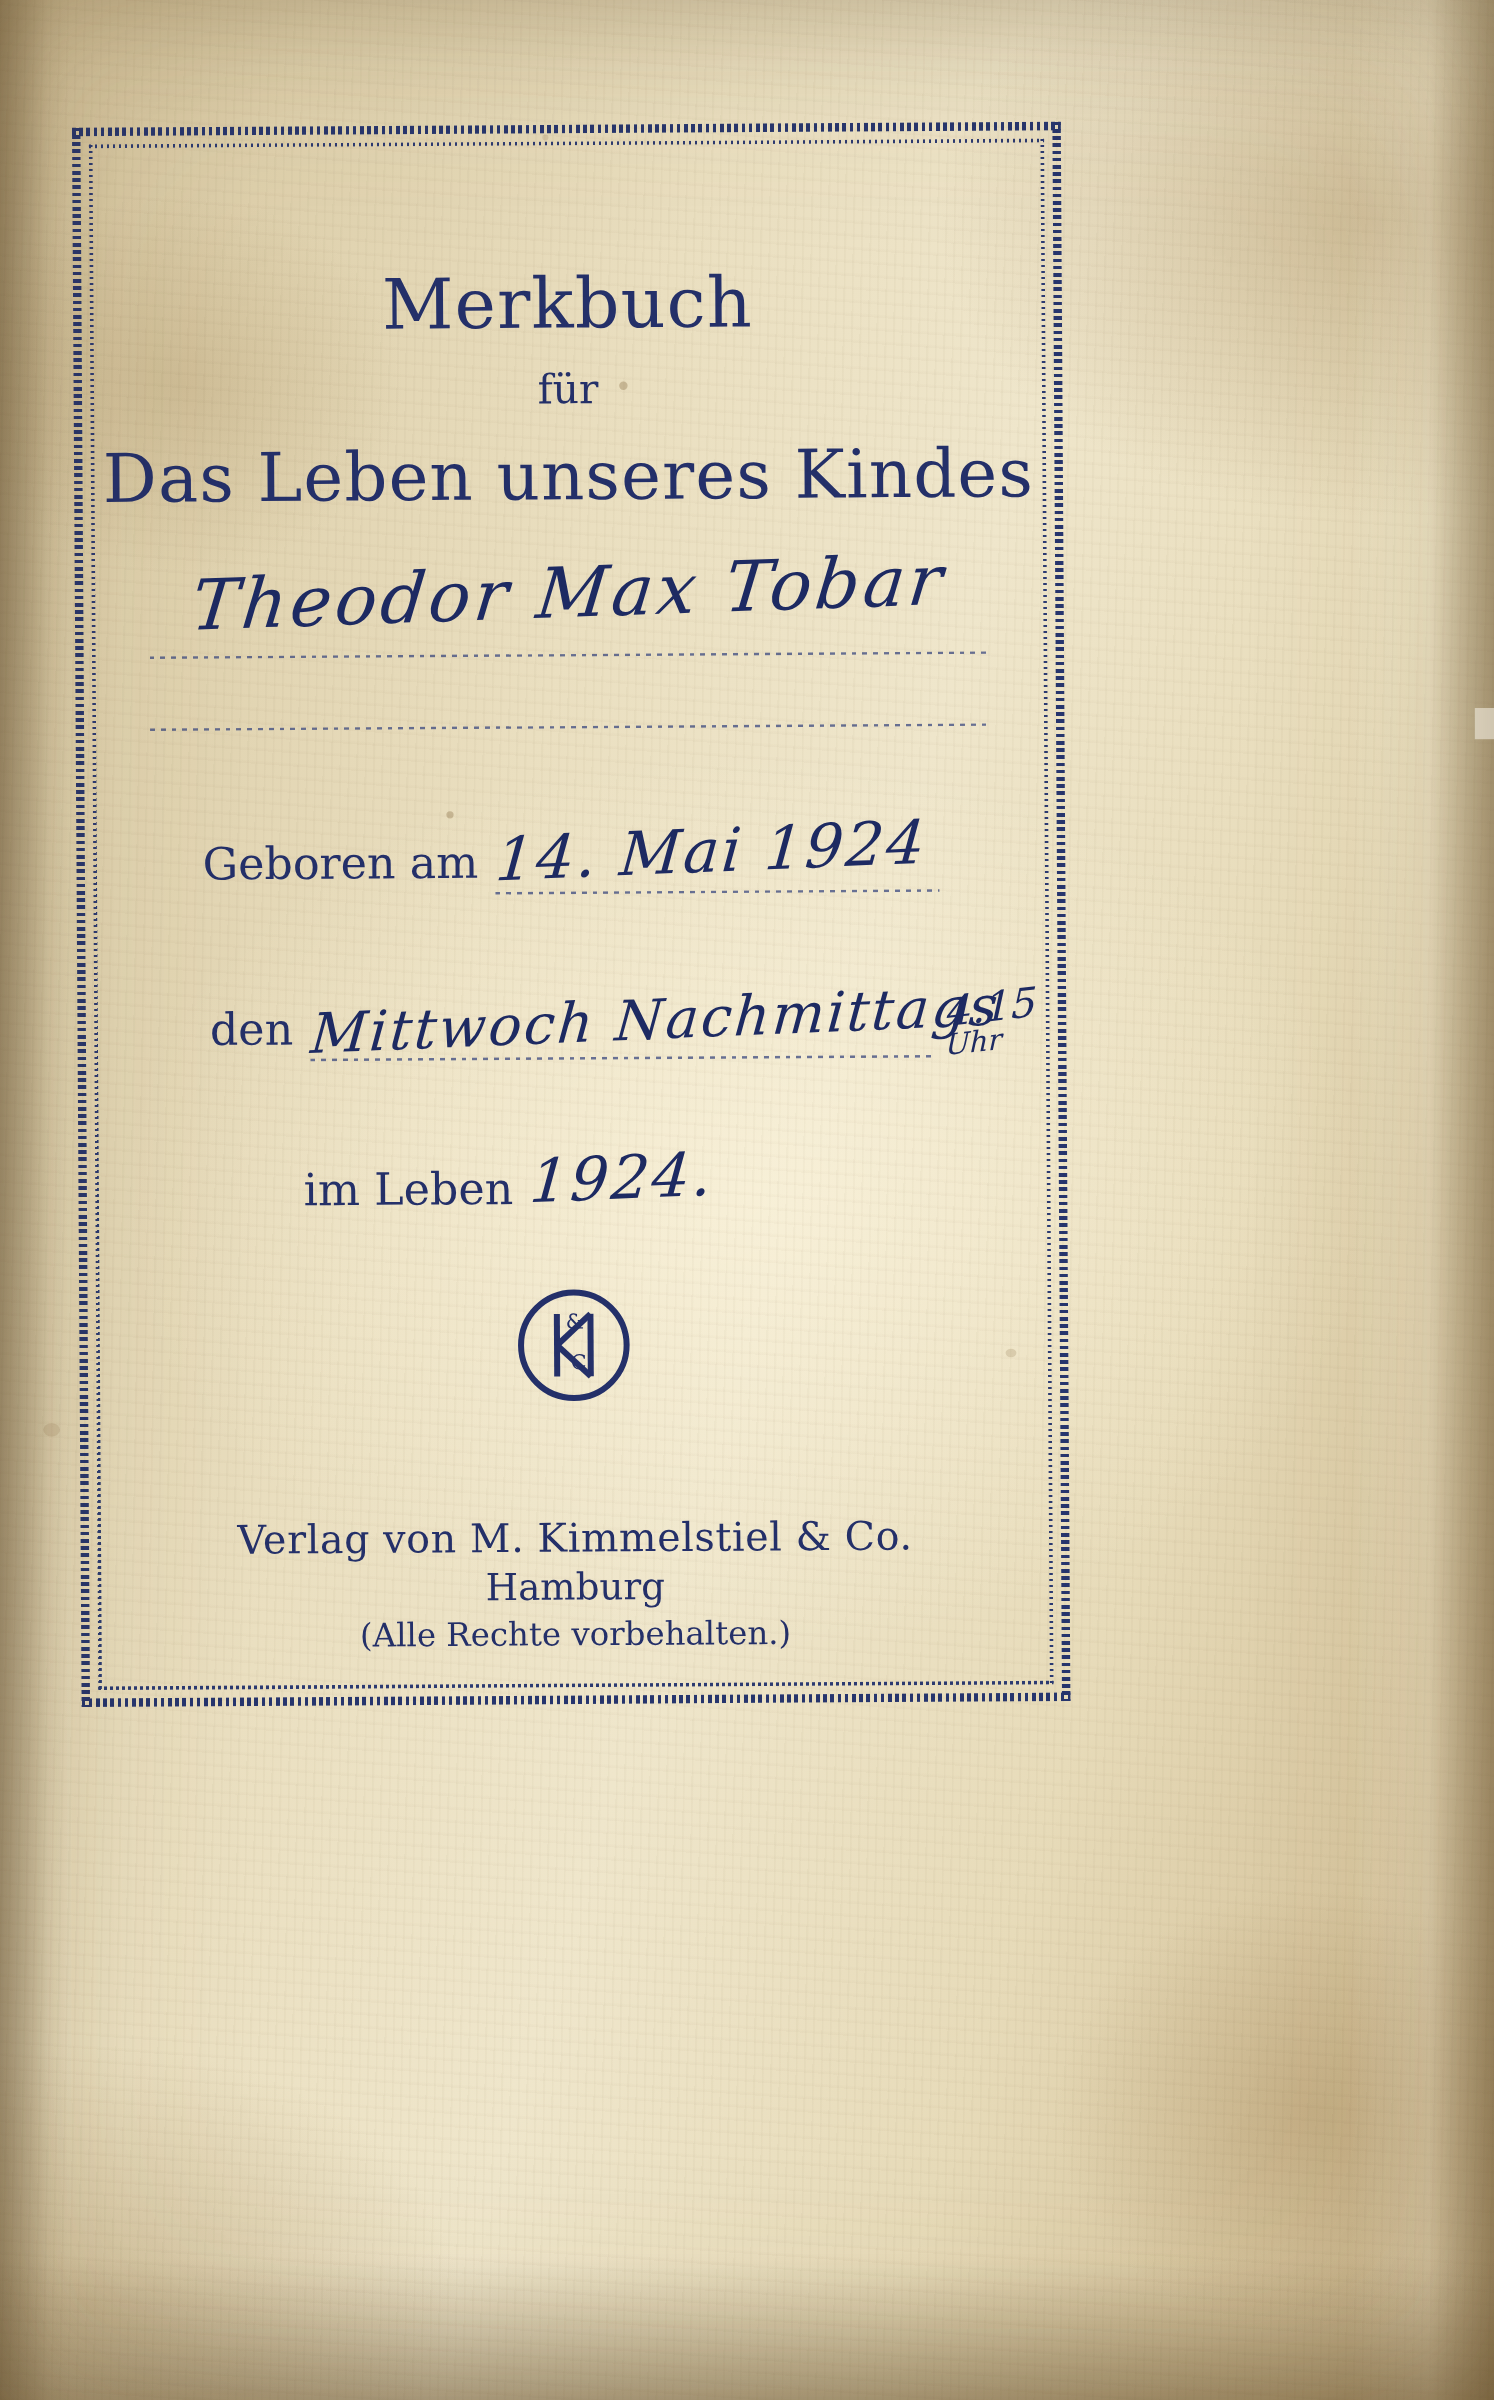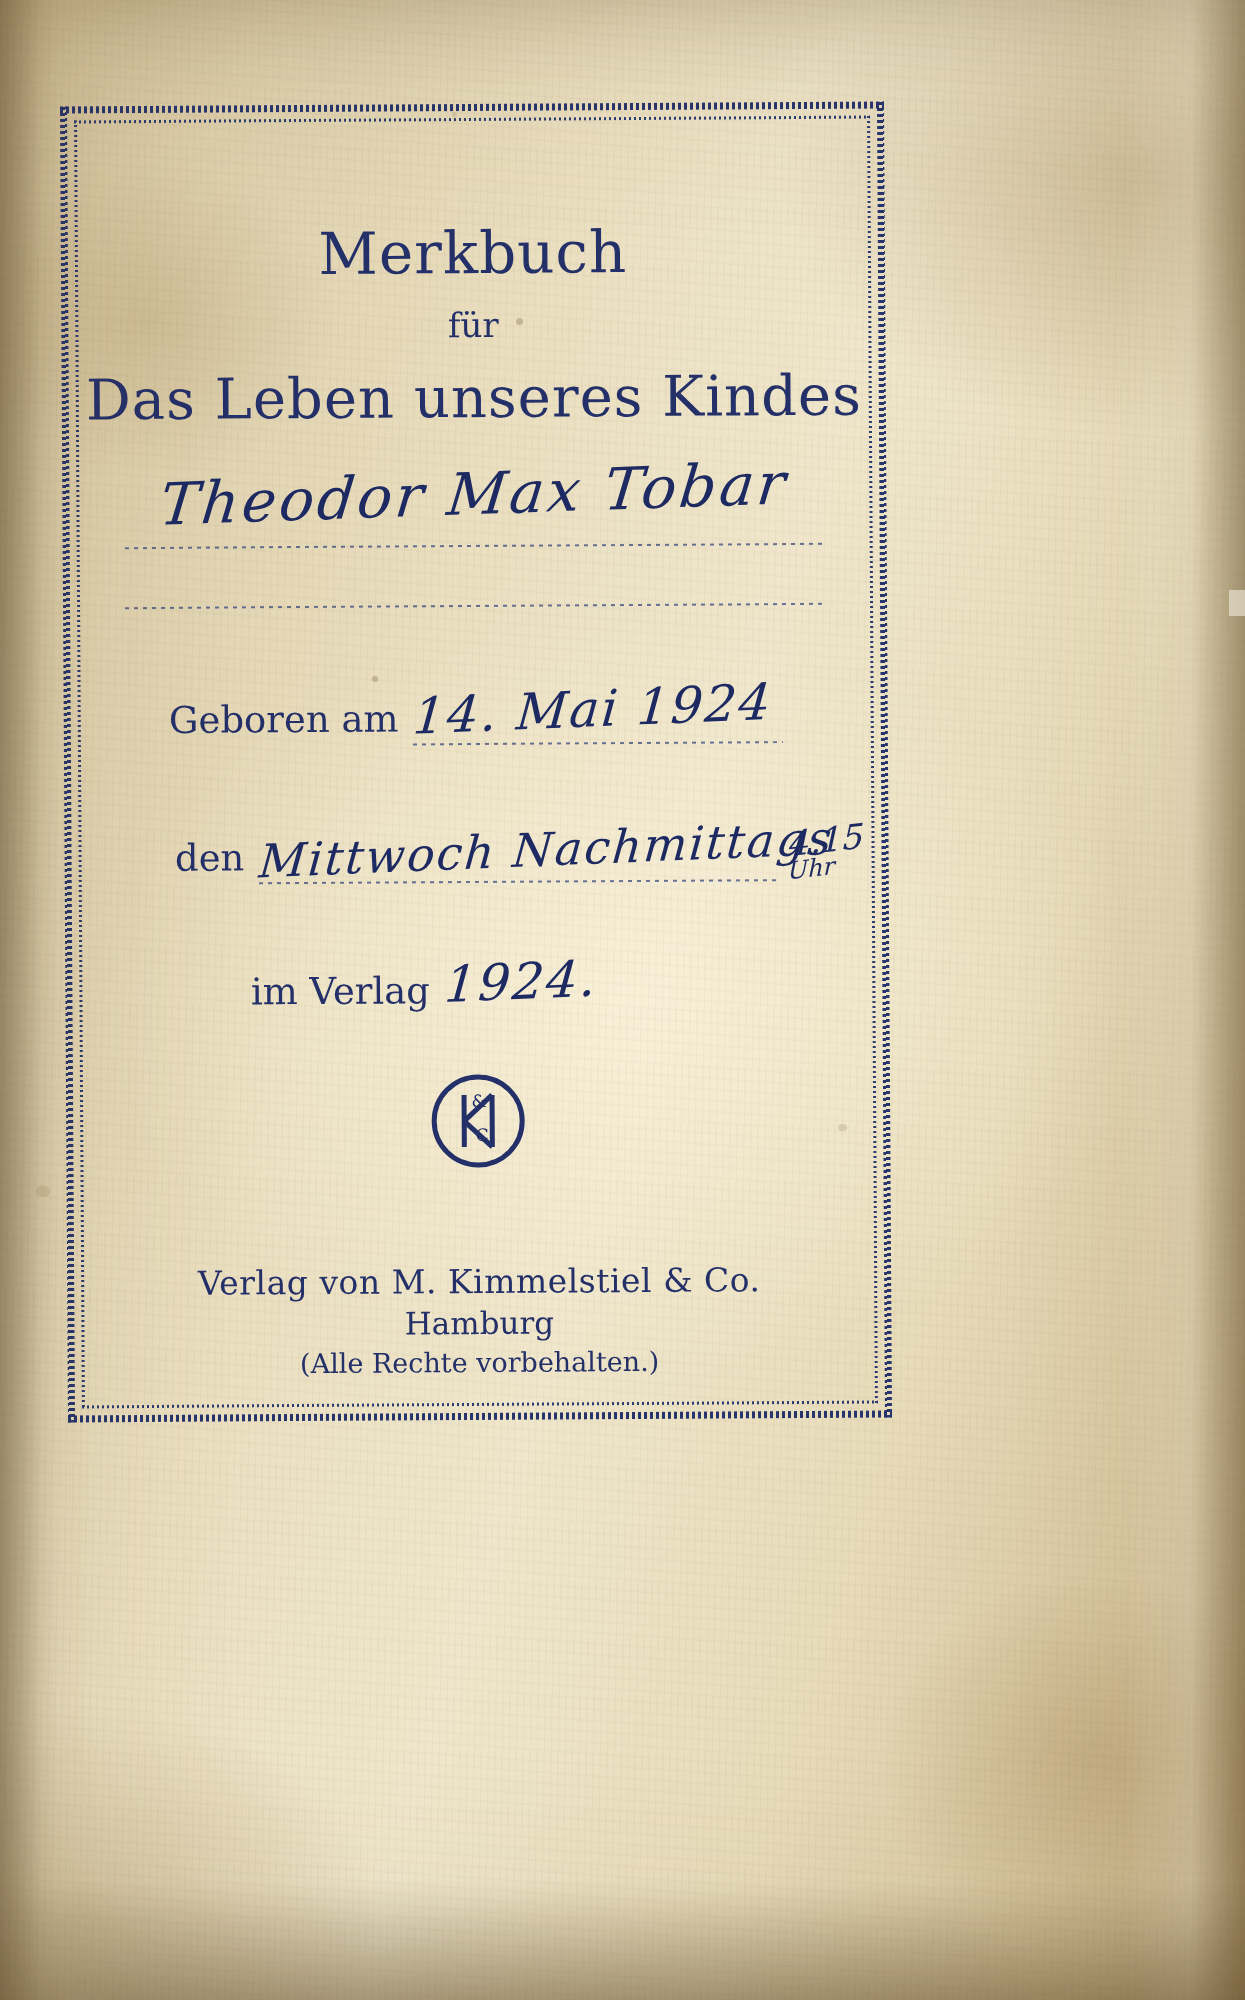--- a/index.html
+++ b/index.html
@@ -349,21 +349,21 @@
         <span class="hand">Mittwoch Nachmittags</span>
         <span class="dotline"></span>
         <span class="uhr">
           <span class="num">4.15</span>
           <span>Uhr</span>
         </span>
       </span>
     </div>
 
     <div class="field-row row-year">
-      <span class="field-label ink">im Verlag</span>
+      <span class="field-label ink">im Leben</span>
       <span class="field-slot">
         <span class="hand">1924.</span>
 
       </span>
     </div>
 
     <div id="mark">
       <svg width="96" height="96" viewBox="0 0 96 96" aria-hidden="true">
         <circle cx="48" cy="48" r="44" fill="none" stroke="#24306a" stroke-width="5"></circle>
         <path d="M34 22 L34 74" stroke="#24306a" stroke-width="5" fill="none"></path>

